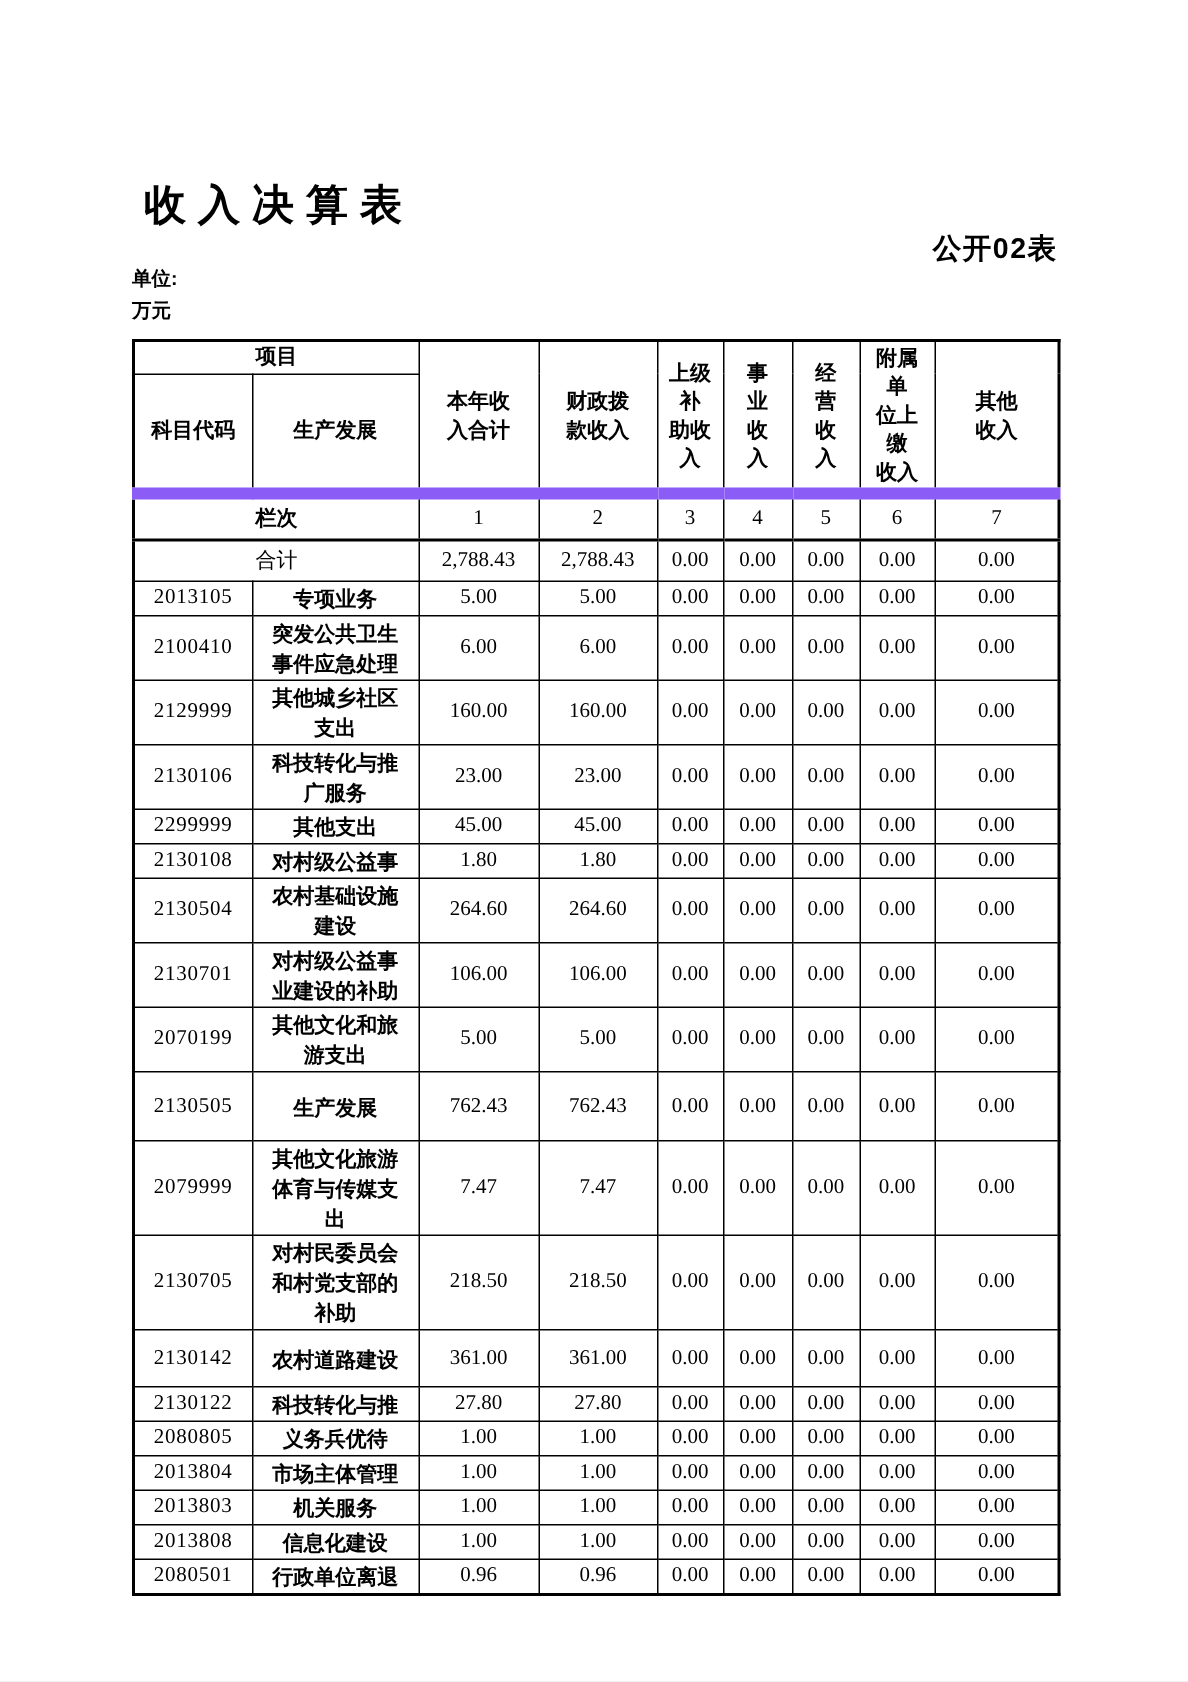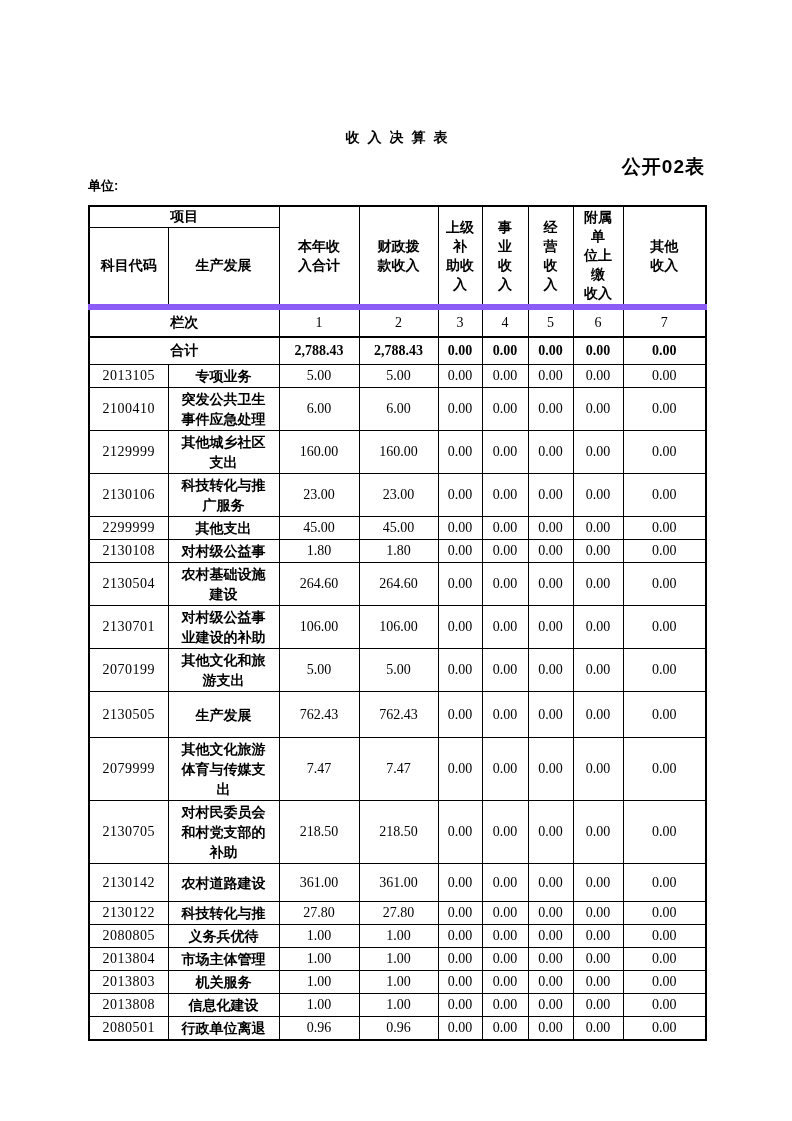--- a/index.html
+++ b/index.html
@@ -7,61 +7,62 @@
     width:792px;height:1121px;background:#ffffff;margin:0 auto;
     position:relative;overflow:hidden;color:#000;
     font-family:"Liberation Sans","DejaVu Sans",sans-serif;
   }
   .content{position:absolute;left:88px;top:0;width:617px;}
   .cjk{font-family:"Liberation Sans","DejaVu Sans",sans-serif;font-weight:bold;}
   .num{font-family:"Liberation Serif","DejaVu Serif",serif;font-weight:normal;}
   .pre{white-space:pre-line;}
 
   .title{
-    margin:0;padding-top:124px;text-align:center;
-    font-size:14px;line-height:26px;letter-spacing:8px;text-indent:8px;
+    margin:0;padding-top:124px;
+    font-size:28px;line-height:26px;letter-spacing:8px;text-indent:8px;
   }
   .meta-right{margin-top:9px;text-align:right;font-size:19px;line-height:16px;letter-spacing:1px;}
   .meta-row{margin-top:3px;display:flex;justify-content:space-between;font-size:13px;line-height:16px;}
   .meta-unit{margin-top:5px;font-size:13px;line-height:16px;}
 
   table.grid{
     margin-top:11px;border-collapse:collapse;table-layout:fixed;
     width:617px;border:2px solid #000;
   }
   table.grid td{
     border:1px solid #000;text-align:center;vertical-align:middle;
     font-size:14px;padding:1px 2px;overflow:hidden;
   }
   thead tr.r1{height:20px;}
   thead tr.r2{height:78px;}
   thead td.vhead{line-height:19px;}
-  tr.rank td{height:24px;border-top:6px solid #8b5cf6;border-bottom:2px solid #000;}
+  tr.rank td{height:24px;border-top:8px solid #8b5cf6;border-bottom:2px solid #000;}
   tr.rank td.num{font-size:14px;}
   tbody tr{height:22px;}
-  tbody tr.total td{font-weight:bold;height:24px;}
+  tbody tr.total td{font-weight:normal;height:24px;}
   tbody tr:nth-child(11){height:46px;margin-top:28px;}  
   tbody tr:nth-child(14){height:38px;}  
   td.name{line-height:20px;}
   td.code{letter-spacing:0.5px;}
 </style>
 </head>
 <body>
 
 <div class="page">
   <div class="content">
 
     <h1 class="title cjk">收入决算表</h1>
 
     <div class="meta-right cjk">公开02表</div>
 
     <div class="meta-row">
       <span class="cjk">单位:</span>
     </div>
 
+    <div class="meta-unit cjk">万元</div>
 
     <table class="grid">
       <colgroup>
         <col style="width:79px">
           <col style="width:111px">
           <col style="width:80px">
         <col style="width:79px">
           <col style="width:44px">
           <col style="width:46px">
         <col style="width:45px">

